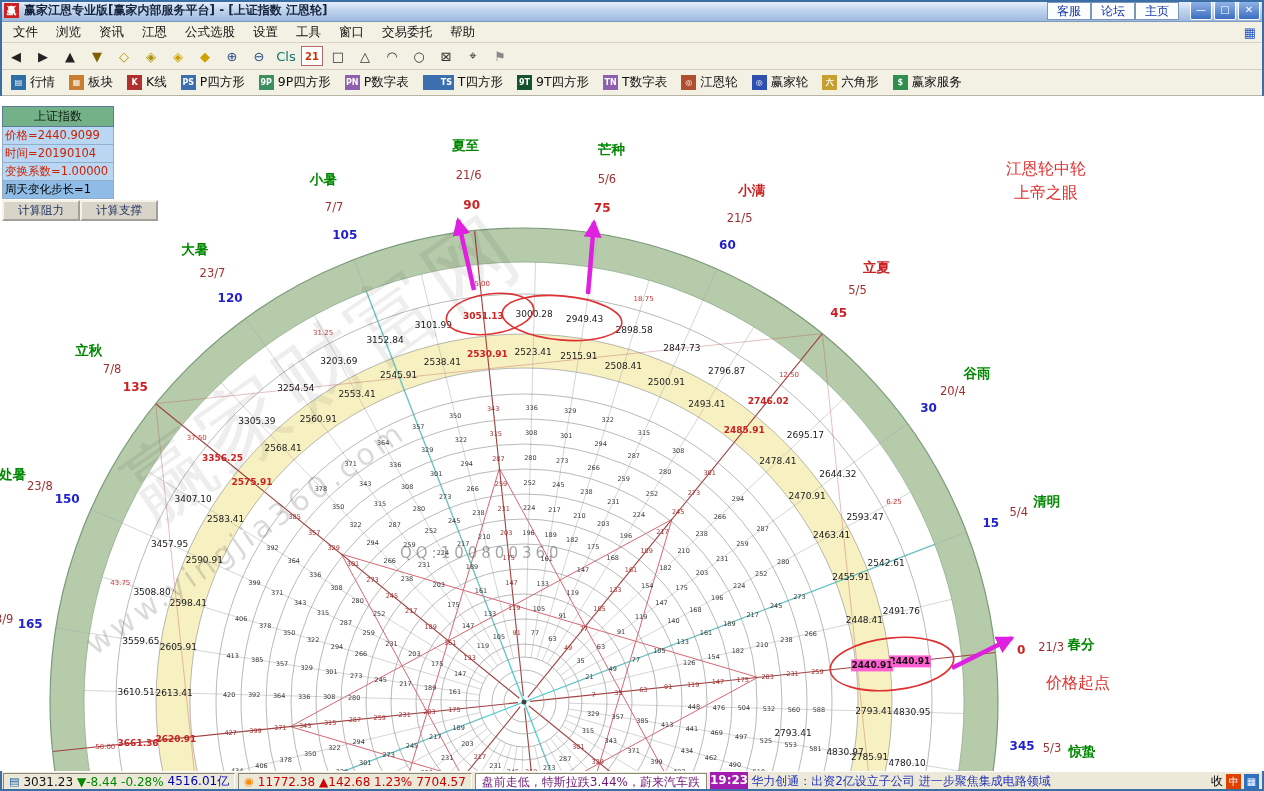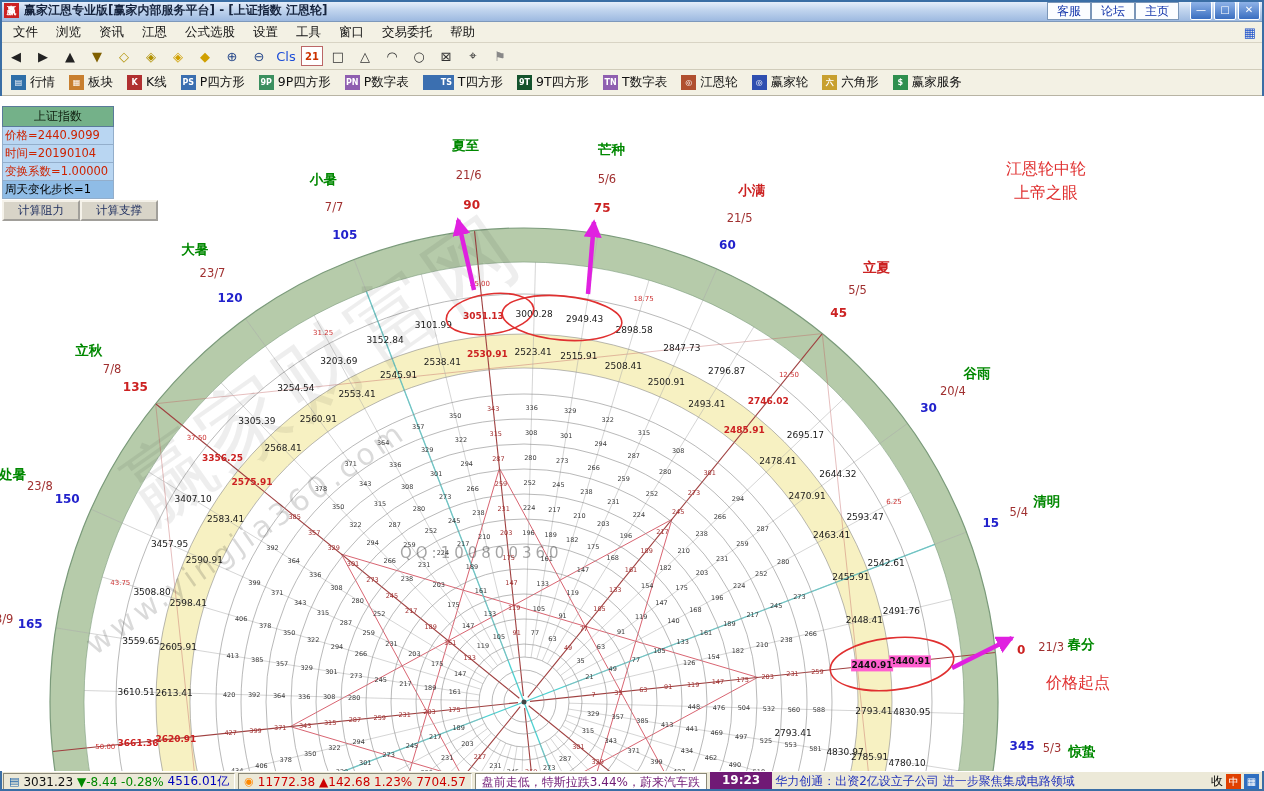--- a/index.html
+++ b/index.html
@@ -36,21 +36,21 @@
   .ip-row.alt{background:#8fbce6;color:#000;}
   .ip-buttons{display:flex;margin-top:1px;}
   .ip-btn{flex:1;background:#d8d4c8;border:2px outset #f5f2ea;font-size:11.5px;color:#203060;padding:1px 14px;text-align:center;cursor:pointer;white-space:nowrap;}
   
   .statusbar{height:20px;flex:0 0 20px;display:flex;align-items:center;background:#ece9d8;border-top:1px solid #fff;font-size:12px;gap:3px;padding:0 3px;white-space:nowrap;box-sizing:border-box;overflow:hidden;}
   .sb-box{border:1px solid;border-color:#8a8878 #fff #fff #8a8878;padding:0 5px;height:16px;display:flex;align-items:center;gap:4px;}
   .sb-icon{font-size:11px;}
   .sh-i{color:#111;} .sh-c{color:#008800;} .sh-v{color:#0000bb;}
   .sz-i,.sz-c,.sz-v{color:#cc0000;}
   .sb-news1{background:#ffffff;color:#701a75;padding:0 6px;height:16px;line-height:16px;border:1px solid #8a8878;}
-  .sb-time{background:#701a75;color:#ffffff;padding:0 12px;height:20px;line-height:16px;font-weight:bold;}
+  .sb-time{background:#a21caf;color:#ffffff;padding:0 0;height:20px;line-height:16px;font-weight:bold;}
   .sb-news2{color:#2233bb;flex:1;overflow:hidden;}
   .sb-right{display:flex;align-items:center;gap:3px;padding-right:2px;}
   .chip{width:15px;height:15px;color:#fff;font-size:10px;display:flex;align-items:center;justify-content:center;}
 </style>
 </head>
 <body>
 
 <div class="window">
 
   <div class="titlebar">
@@ -88,21 +88,21 @@
       <span class="tb-btn" style="color: rgb(34, 34, 34);">◀</span>
       <span class="tb-btn" style="color: rgb(34, 34, 34);">▶</span>
       <span class="tb-btn" style="color: rgb(34, 34, 34);">▲</span>
       <span class="tb-btn" style="color: rgb(128, 96, 0);">▼</span>
       <span class="tb-btn" style="color: rgb(176, 144, 0);">◇</span>
       <span class="tb-btn" style="color: rgb(176, 144, 0);">◈</span>
       <span class="tb-btn" style="color: rgb(208, 160, 0);">◈</span>
       <span class="tb-btn" style="color: rgb(208, 160, 0);">◆</span>
       <span class="tb-btn" style="color: rgb(34, 68, 136);">⊕</span>
       <span class="tb-btn" style="color: rgb(34, 68, 136);">⊖</span>
-      <span class="tb-btn" style="color: #1d4ed8;">Cls</span>
+      <span class="tb-btn" style="color: #0f766e;">Cls</span>
       <span class="tb-btn boxed" style="color: rgb(204, 51, 0);">21</span>
       <span class="tb-btn" style="color: rgb(51, 51, 51);">□</span>
       <span class="tb-btn" style="color: rgb(51, 51, 51);">△</span>
       <span class="tb-btn" style="color: rgb(51, 51, 51);">◠</span>
       <span class="tb-btn" style="color: rgb(51, 51, 51);">○</span>
       <span class="tb-btn" style="color: rgb(51, 51, 51);">⊠</span>
       <span class="tb-btn" style="color: rgb(51, 51, 51);">⌖</span>
       <span class="tb-btn" style="color: rgb(136, 136, 136);">⚑</span>
     </div>
 

